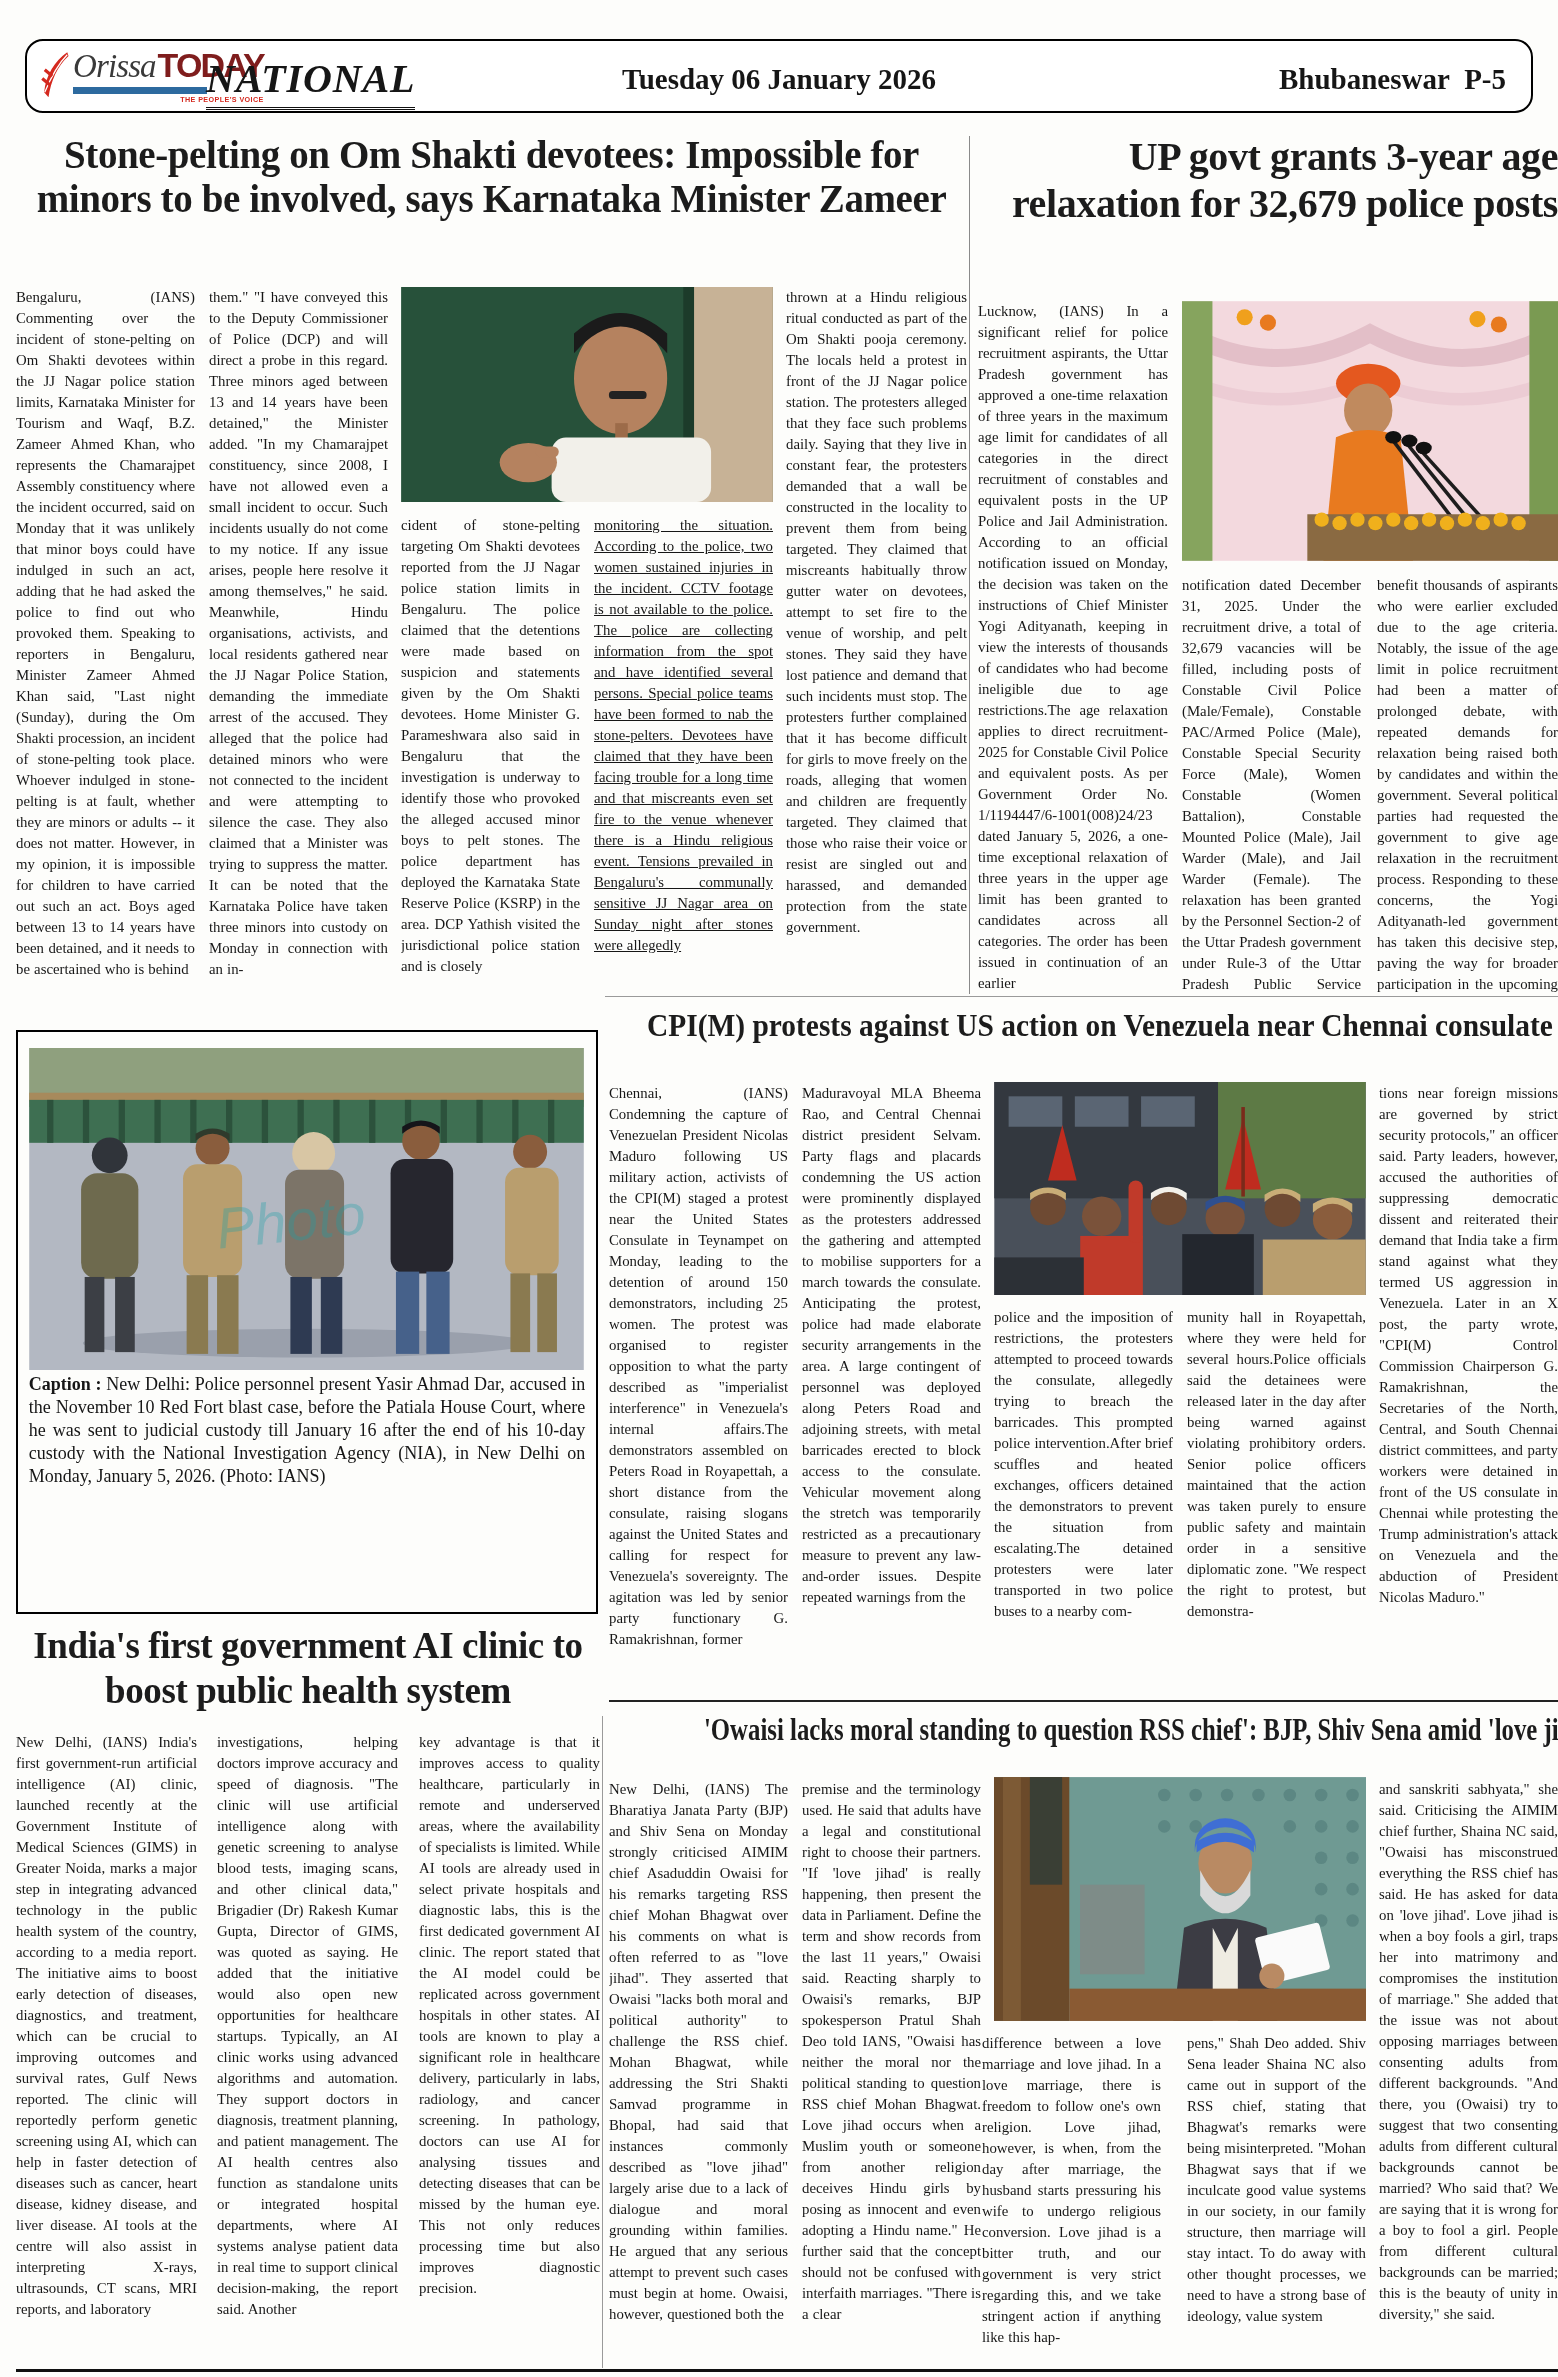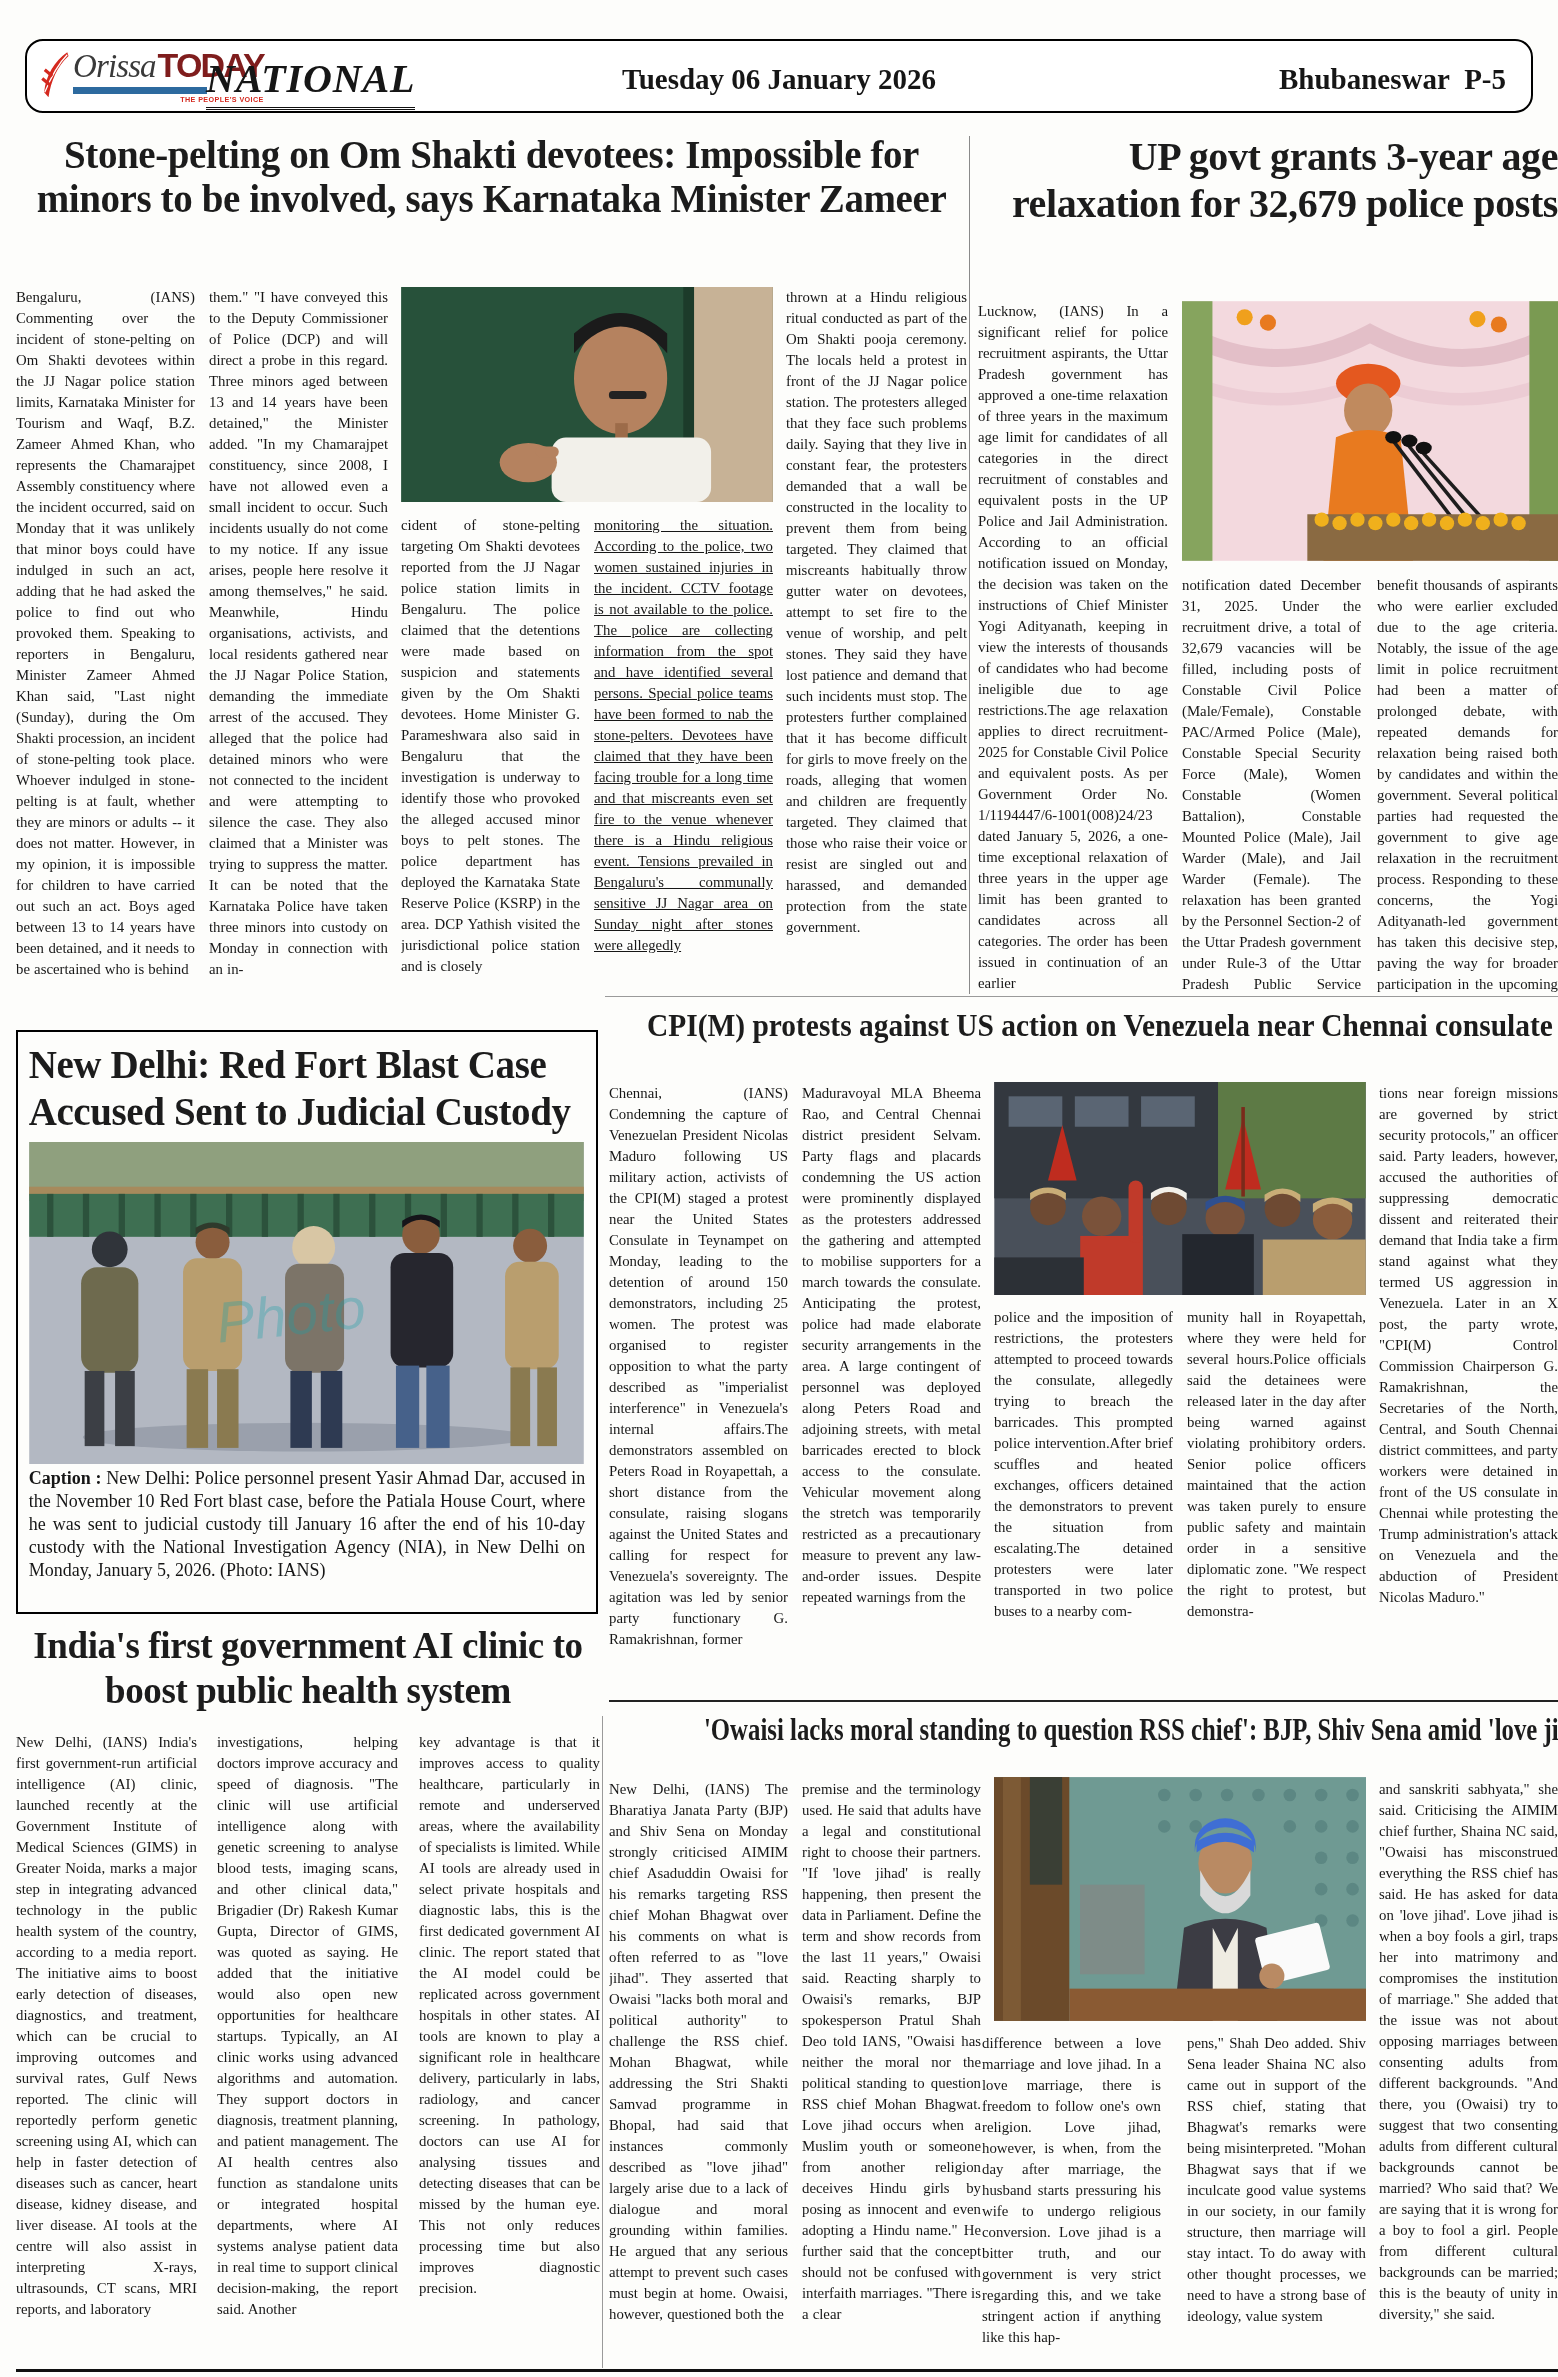--- a/index.html
+++ b/index.html
@@ -181,21 +181,20 @@
       </svg>
     </div>
     <div class="col a2c2">notification dated December 31, 2025. Under the recruitment drive, a total of 32,679 vacancies will be filled, including posts of Constable Civil Police (Male/Female), Constable PAC/Armed Police (Male), Constable Special Security Force (Male), Women Constable (Women Battalion), Constable Mounted Police (Male), Jail Warder (Male), and Jail Warder (Female). The relaxation has been granted by the Personnel Section-2 of the Uttar Pradesh government under Rule-3 of the Uttar Pradesh Public Service (Relaxation of Age Limit for Recruitment) Rules, 1992. The move is expected to</div>
     <div class="col a2c3">benefit thousands of aspirants who were earlier excluded due to the age criteria. Notably, the issue of the age limit in police recruitment had been a matter of prolonged debate, with repeated demands for relaxation being raised both by candidates and within the government. Several political parties had requested the government to give age relaxation in the recruitment process. Responding to these concerns, the Yogi Adityanath-led government has taken this decisive step, paving the way for broader participation in the upcoming police recruitment process.</div>
   </div>
 
   <div class="vrule1"></div>
   <div class="hrule1"></div>
 
   <div class="a3">
-    <div class="headline">New Delhi: Red Fort Blast Case Accused Sent to Judicial Custody</div>
     <div class="a3photo">
       <svg viewBox="0 0 620 360" width="555" height="322">
         <rect width="620" height="360" fill="#b3b8c2"></rect>
         <rect width="620" height="66" fill="#8fa07e"></rect>
         <rect y="50" width="620" height="10" fill="#a78a5c"></rect>
         <rect y="58" width="620" height="48" fill="#3e6f52"></rect>
         <g fill="#2c523c">
           <rect x="20" y="58" width="7" height="48"></rect>
             <rect x="60" y="58" width="7" height="48"></rect>
           <rect x="100" y="58" width="7" height="48"></rect>

